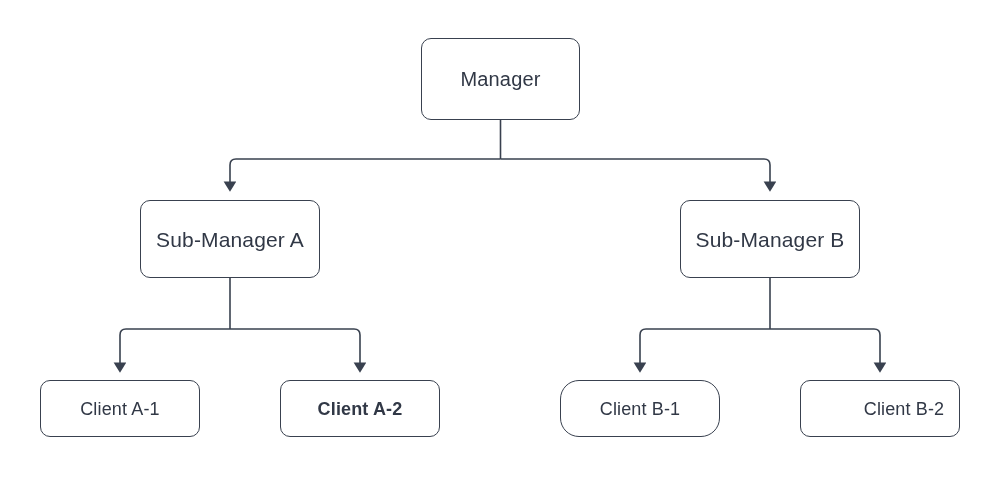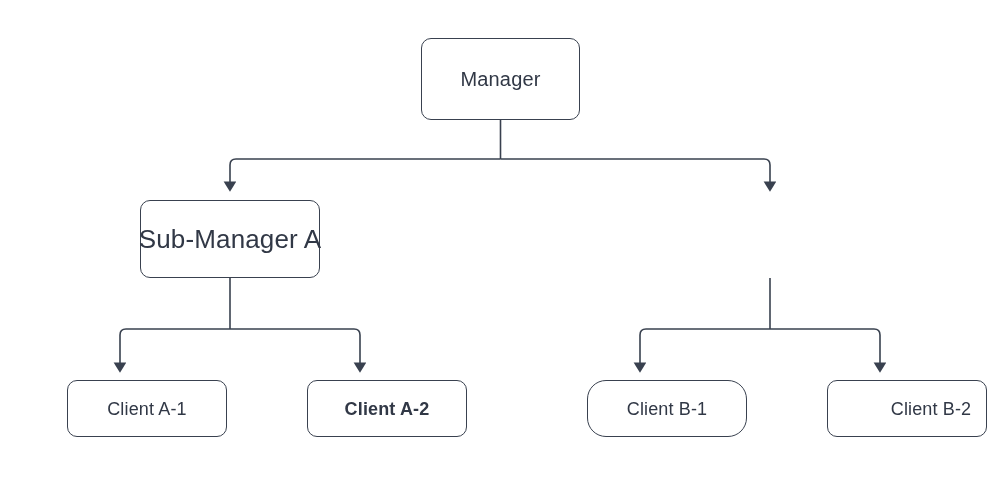--- a/index.html
+++ b/index.html
@@ -50,32 +50,31 @@
     top: 38px;
     width: 159px;
     height: 82px;
     font-size: 20px;
   }
   
   .node-mid {
     top: 200px;
     width: 180px;
     height: 78px;
-    font-size: 26px;
+    font-size: 21px;
     justify-content: center;
   }
   .node-mid.pos-a { left: 140px; }
   .node-mid.pos-b { left: 680px; }
   
   .node-leaf {
     top: 380px;
     width: 160px;
     height: 57px;
     font-size: 18px;
-    margin-left: 27px;
   }
   .node-leaf.pos-a1 { left: 40px; }
   .node-leaf.pos-a2 { left: 280px; font-weight: bold; }
   .node-leaf.pos-b1 { left: 560px; border-radius: 19px; }
   .node-leaf.pos-b2 { left: 800px; padding-left: 48px; }
 </style>
 </head>
 <body>
 
 <div id="diagram-canvas">
@@ -109,20 +108,23 @@
     </g>
   </svg>
 
   <div class="node node-root">
     <span class="node-label">Manager</span>
   </div>
 
   <div class="node node-mid pos-a">
     <span class="node-label">Sub-Manager A</span>
   </div>
+  <div class="node node-mid pos-b">
+    <span class="node-label">Sub-Manager B</span>
+  </div>
 
   <div class="node node-leaf pos-a1">
     <span class="node-label">Client A-1</span>
   </div>
   <div class="node node-leaf pos-a2">
     <span class="node-label">Client A-2</span>
   </div>
   <div class="node node-leaf pos-b1">
     <span class="node-label">Client B-1</span>
   </div>

